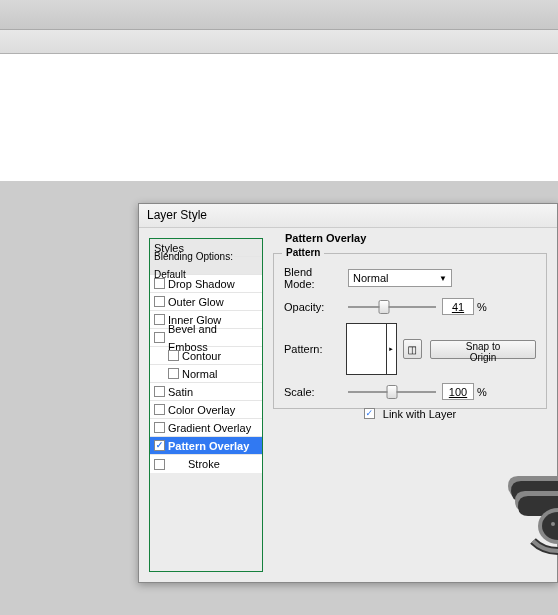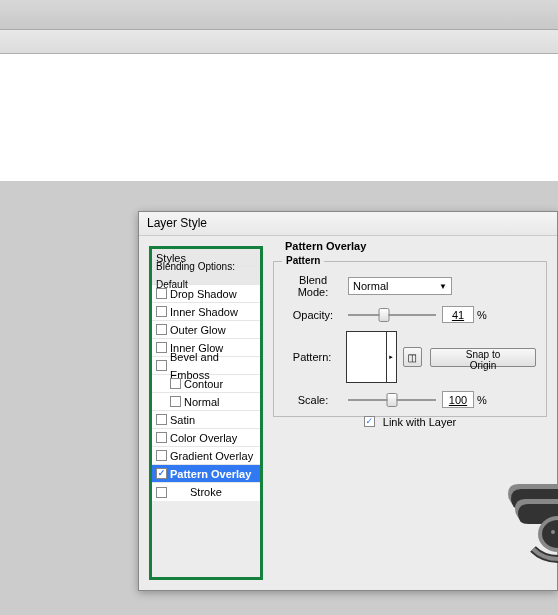--- a/index.html
+++ b/index.html
@@ -2,45 +2,45 @@
 <html><head>
 <meta charset="utf-8">
 <style>
 * { box-sizing: border-box; margin: 0; padding: 0; }
 body { width: 558px; height: 615px; font-family: Tahoma, Arial, sans-serif; font-size: 11px; background: #fff; overflow: hidden; position: relative; }
 .bg-top { position: absolute; top: 0; left: 0; right: 0; height: 30px; background: linear-gradient(#d8d8d8, #c8c8c8); border-bottom: 1px solid #aaa; }
 .bg-toolbar { position: absolute; top: 30px; left: 0; right: 0; height: 24px; background: linear-gradient(#e8e8e8, #dcdcdc); border-bottom: 1px solid #b0b0b0; }
 .bg-white { position: absolute; top: 54px; left: 0; right: 0; height: 127px; background: #fff; }
 .bg-gray { position: absolute; top: 181px; left: 0; right: 0; bottom: 0; background: #cccccc; }
 
-.dialog { position: absolute; top: 211px; left: 138px; right: 0; height: 380px; background: #ececec; border: 1px solid #888; box-shadow: 0 2px 8px rgba(0,0,0,0.3); }
+.dialog { position: absolute; top: 203px; left: 138px; right: 0; height: 380px; background: #ececec; border: 1px solid #888; box-shadow: 0 2px 8px rgba(0,0,0,0.3); }
 .titlebar { height: 24px; padding: 4px 8px; font-size: 12px; background: linear-gradient(#f5f5f5, #e8e8e8); border-bottom: 1px solid #ccc; }
 .dialog-body { display: flex; padding: 10px; gap: 10px; height: calc(100% - 24px); }
 
-.left-panel { width: 114px; border: 3px solid #15803d; background: #fff; display: flex; flex-direction: column; }
+.left-panel { width: 114px; border: 1px solid #15803d; background: #fff; display: flex; flex-direction: column; }
 .left-panel .row { height: 18px; line-height: 18px; padding: 0 4px; display: flex; align-items: center; gap: 3px; border-bottom: 1px solid #e5e5e5; cursor: default; }
 .left-panel .row:last-child { border-bottom: none; gap: 23px; }
 .left-panel .row.header { background: #e8e8e8; font-weight: normal; }
 .left-panel .row.blending { font-size: 10px; background: #e8e8e8; }
 .left-panel .row.selected { background: #3179f2; color: #fff; font-weight: bold; }
 .left-panel .row.sub { padding-left: 18px; }
 .left-panel .remainder { flex: 1; background: #ececec; }
 
 .chk { width: 11px; height: 11px; border: 1px solid #888; background: #fff; flex-shrink: 0; display: flex; align-items: center; justify-content: center; font-size: 9px; line-height: 1; }
 .chk.checked::after { content: '✓'; color: #3179f2; }
 .left-panel .row.selected .chk.checked::after { color: #3179f2; }
 .left-panel .row.selected .chk { background: #fff; }
 
 .right-panel { flex: 1; position: relative; }
 .section-label { position: absolute; top: -6px; left: 8px; background: #ececec; padding: 0 4px; font-weight: bold; font-size: 11px; }
 .sub-box { border: 1px solid #bbb; margin-top: 15px; padding: 12px 10px 10px; position: relative; height: 156px; }
 .sub-label { position: absolute; top: -7px; left: 8px; background: #ececec; padding: 0 4px; font-weight: bold; font-size: 10px; }
 
 .form-row { display: flex; align-items: center; margin-bottom: 8px; font-size: 11px; }
-.form-label { width: 58px; text-align: center; margin-right: 6px; }
+.form-label { width: 58px; text-align: left; margin-right: 6px; }
 
 .dropdown { border: 1px solid #999; height: 18px; width: 104px; background: #fff; display: flex; align-items: center; padding: 0 4px; justify-content: space-between; cursor: default; }
 .dropdown .arrow { font-size: 8px; }
 
 .slider-track { width: 88px; height: 2px; background: #999; position: relative; }
 .slider-thumb { position: absolute; width: 11px; height: 14px; background: linear-gradient(#fff,#ddd); border: 1px solid #888; border-radius: 2px; top: -6px; transform: translateX(-50%); }
 
 .num-field { width: 32px; height: 17px; border: 1px solid #999; background: #fff; text-align: center; font-size: 11px; margin-left: 6px; text-decoration: underline; }
 .pct { margin-left: 3px; }
 
@@ -66,24 +66,20 @@
 <div class="dialog">
   <div class="titlebar">Layer Style</div>
   <div class="dialog-body">
     <div class="left-panel">
       <div class="row header">Styles</div>
       <div class="row blending">Blending Options: Default</div>
       <div id="effects-container">
           <div class="row">
             <span class="chk"></span>
             <span>Drop Shadow</span>
-          </div>
-          <div class="row">
-            <span class="chk"></span>
-            <span>Inner Shadow</span>
           </div>
           <div class="row">
             <span class="chk"></span>
             <span>Outer Glow</span>
           </div>
           <div class="row">
             <span class="chk"></span>
             <span>Inner Glow</span>
           </div>
           <div class="row">

